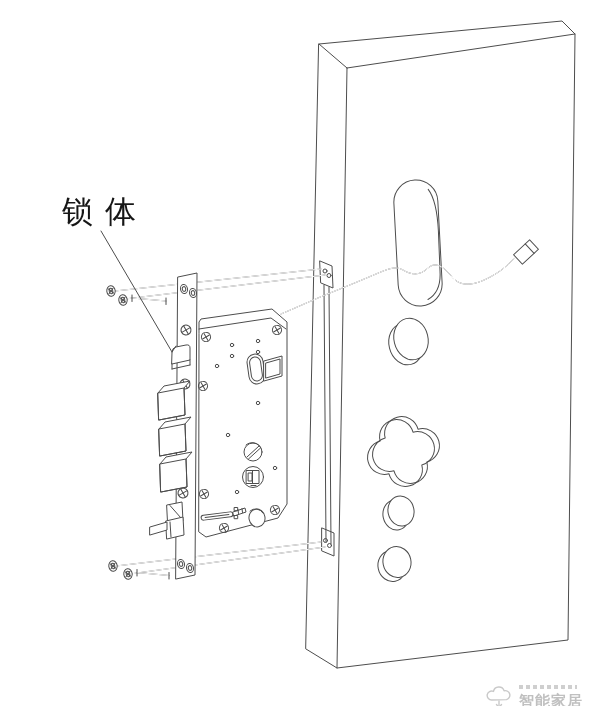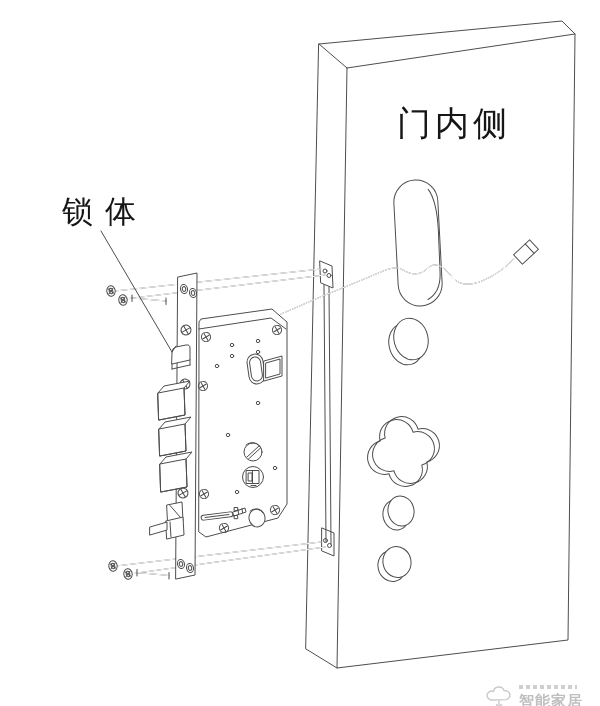--- a/index.html
+++ b/index.html
@@ -253,21 +253,20 @@
         <line x1="-2.4" y1="-2.4" x2="2.4" y2="2.4"></line>
           <line x1="-2.4" y1="2.4" x2="2.4" y2="-2.4"></line>
       </g>
     </g>
 
     <line x1="101" y1="231" x2="172" y2="352" stroke-width="1.6" stroke="#2e2e2e"></line>
   </svg>
 
   <div class="lbl" id="lockbody-label">锁体</div>
 
-  <div class="lbl" id="doorside-label">门内侧</div>
 
   <div id="watermark">
     <svg width="30" height="30" viewBox="0 0 30 30">
       <g stroke="#c9c9c9" stroke-width="1.4" fill="none" stroke-linecap="round" stroke-linejoin="round">
         <path d="M 8,17 a 4.5,4.5 0 1 1 1.5,-8.6 a 5.5,5.5 0 0 1 10.6,-0.6 a 4.3,4.3 0 1 1 2.4,8.8 z"></path>
         <line x1="15" y1="18" x2="15" y2="24"></line>
         <polyline points="12.5,21.5 15,24.5 17.5,21.5"></polyline>
       </g>
     </svg>
     <div class="wm-txt">

